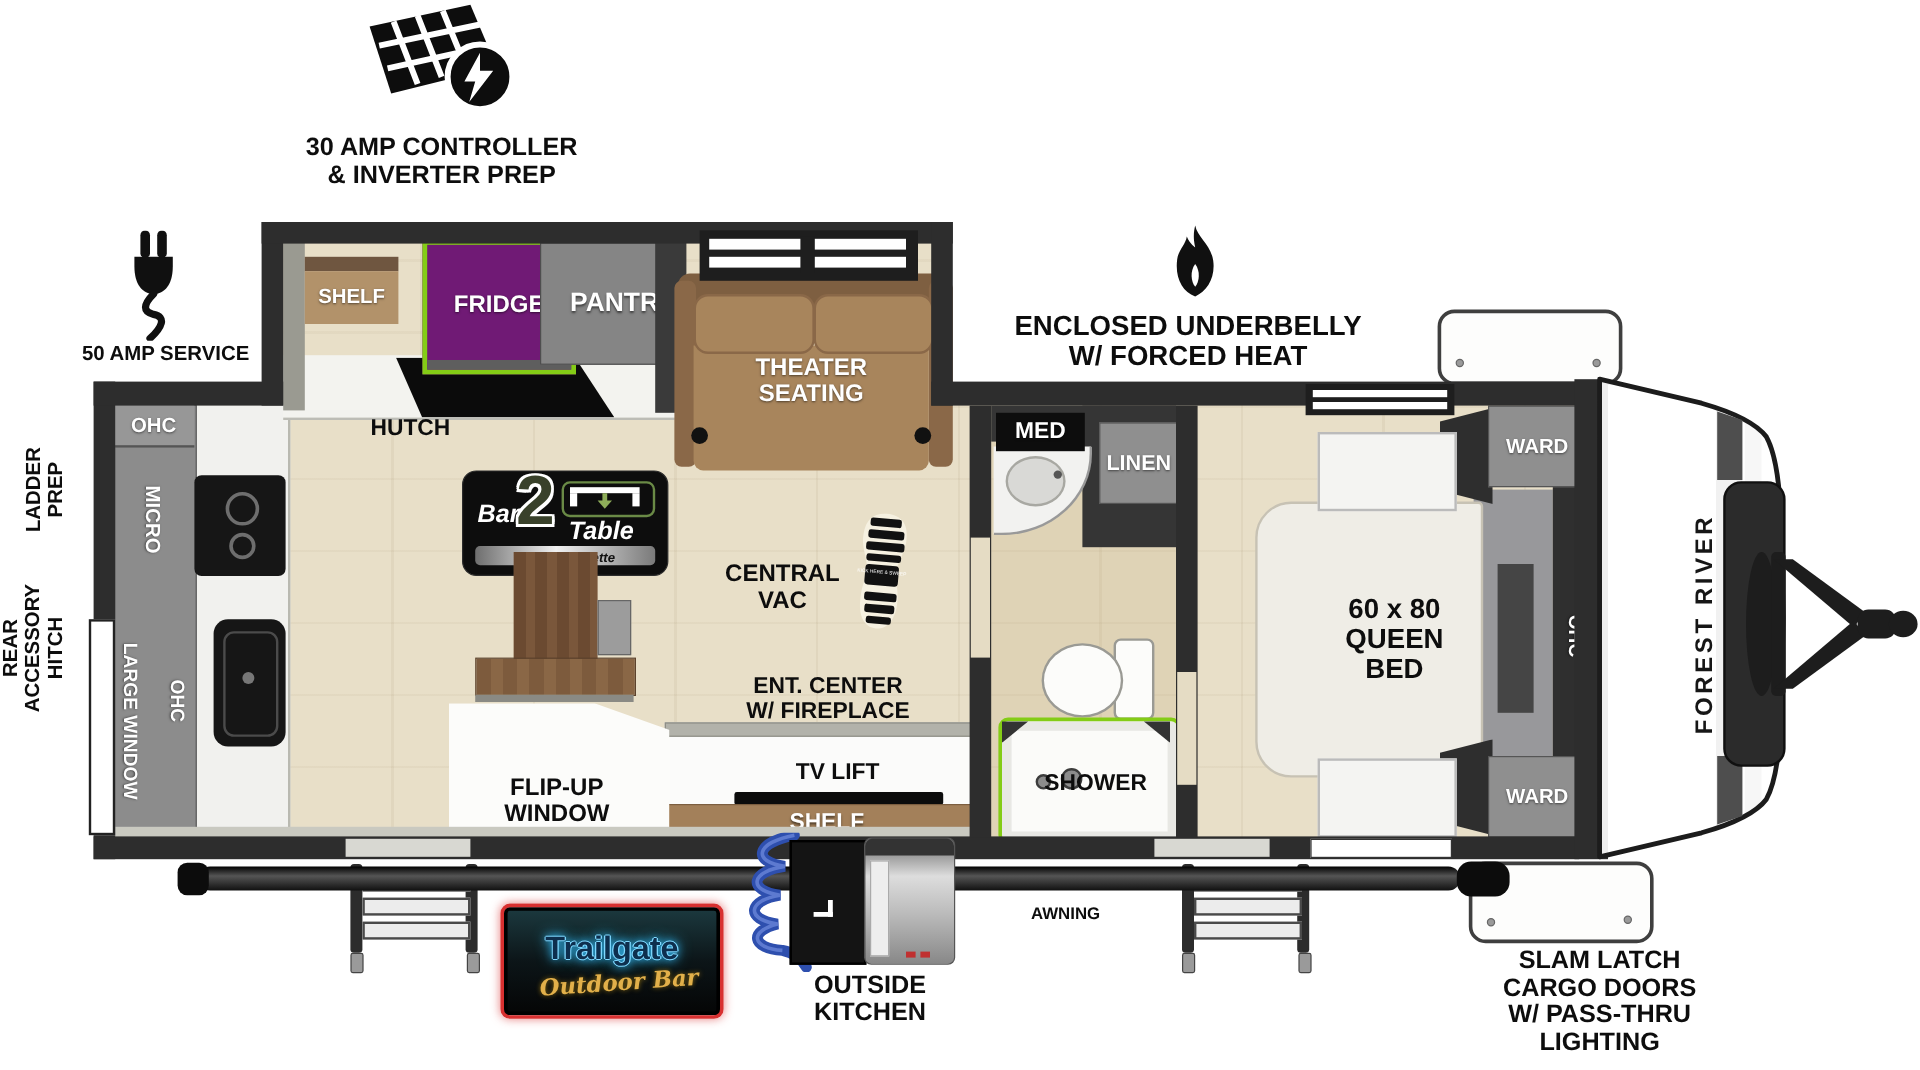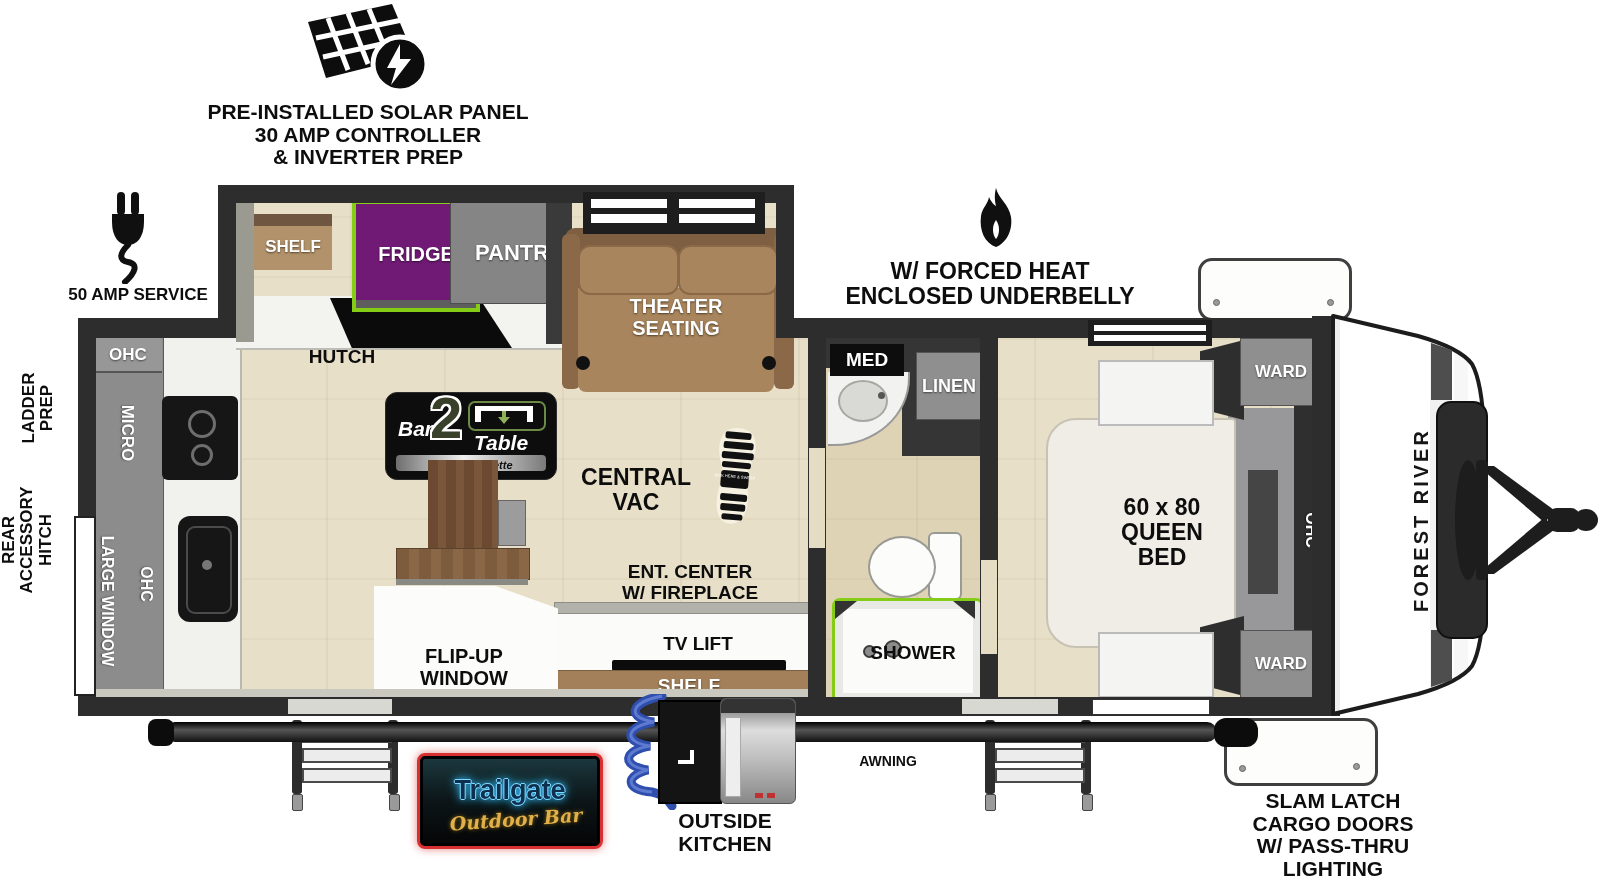--- a/index.html
+++ b/index.html
@@ -35,33 +35,32 @@
 
 <div id="plan">
 
   <svg class="a" style="left:296px;top:0;" width="148" height="100" viewBox="0 0 148 100">
     <polygon points="12,22 96,4 118,56 30,78" fill="#0d0d0d"></polygon>
     <path d="M32,18 L52,70 M52,13 L72,64 M73,9 L93,58 M20,38 L106,20 M27,57 L113,38" stroke="#fff" stroke-width="5" fill="none"></path>
     <circle cx="104" cy="64" r="27" fill="#0d0d0d" stroke="#fff" stroke-width="5"></circle>
     <polygon points="104,44 91,68 100,68 95,85 115,59 104,59" fill="#fff"></polygon>
   </svg>
   <div class="blk k" style="left:368px;top:135px;font-size:21px;">
-    <span>PRE-INSTALLED SOLAR PANEL</span>
     <span>30 AMP CONTROLLER</span>
     <span>&amp; INVERTER PREP</span>
   </div>
 
 
   <svg class="a" style="left:972px;top:186px;" width="48" height="66" viewBox="0 0 48 66">
     <path d="M24,2 C26,12 37,18 39,31 C41,45 34,57 24,61 C13,57 7,45 9,30 C10,22 16,18 17,11 C20,18 24,20 24,20 C22,12 23,6 24,2 Z" fill="#101010"></path>
     <path d="M24,34 C28.5,40 27.5,49 24,53 C20.5,49 19.5,40 24,34 Z" fill="#fff"></path>
   </svg>
   <div class="blk k" style="left:990px;top:284px;font-size:23px;">
+    <span>ENCLOSED UNDERBELLY</span>
     <span>W/ FORCED HEAT</span>
-    <span>ENCLOSED UNDERBELLY</span>
   </div>
 
   <svg class="a" style="left:104px;top:192px;" width="48" height="92" viewBox="0 0 48 92">
     <rect x="13" y="0" width="8" height="23" rx="4" fill="#101010"></rect>
     <rect x="27" y="0" width="8" height="23" rx="4" fill="#101010"></rect>
     <path d="M8,22 h32 v8 c0,15 -7,23 -16,23 c-9,0 -16,-8 -16,-23 z" fill="#101010"></path>
     <path d="M24,53 c-9,9 -9,15 0,17 c11,2 7,11 -3,20" stroke="#101010" stroke-width="6" fill="none" stroke-linecap="round"></path>
   </svg>
   <div class="lbl k" style="left:138px;top:295px;font-size:17px;">50 AMP SERVICE</div>
 
@@ -153,21 +152,21 @@
     <div class="a" style="left:10px;top:62px;width:150px;height:16px;border-radius:4px;background:linear-gradient(90deg,#6e6e6e,#f0f0f0 45%,#7a7a7a);text-align:center;">
       <span style="font-size:11px;font-weight:bold;font-style:italic;color:#111;line-height:16px;">Pull-Out Dinette</span>
     </div>
   </div>
 
   <div class="a" style="left:428px;top:460px;width:70px;height:92px;background:repeating-linear-gradient(90deg,#6b4a31 0 10px,#7a573b 10px 18px);border:1px solid #4c3категория4;"></div>
   <div class="a" style="left:396px;top:548px;width:132px;height:30px;background:repeating-linear-gradient(90deg,#7d5b3d 0 12px,#8a6746 12px 22px);border:1px solid #5c422c;"></div>
   <div class="a" style="left:396px;top:579px;width:132px;height:6px;background:#8a8a84;"></div>
   <div class="a" style="left:498px;top:500px;width:26px;height:44px;background:#9c9c9c;border:1px solid #666;"></div>
 
-  <div class="blk k" style="left:636px;top:490px;font-size:23px;">
+  <div class="blk k" style="left:652px;top:490px;font-size:20px;">
     <span>CENTRAL</span>
     <span>VAC</span>
   </div>
   <svg class="a" style="left:712px;top:426px;transform:rotate(5deg);" width="46" height="100" viewBox="0 0 46 100">
     <path d="M23,2 C36,2 42,10 41,24 C40,34 36,40 35,48 L35,54 C35,58 38,64 38,74 C38,90 31,98 22,98 C13,98 7,90 7,76 C7,66 9,60 10,54 L10,46 C8,36 4,30 5,20 C6,8 12,2 23,2 Z" fill="#f6f1e1"></path>
     <rect x="10" y="6" width="26" height="7" rx="2" fill="#111"></rect>
     <rect x="9" y="16" width="30" height="7" rx="2" fill="#111"></rect>
     <rect x="8" y="26" width="32" height="7" rx="2" fill="#111"></rect>
     <rect x="9" y="36" width="29" height="6" rx="2" fill="#111"></rect>
     <rect x="9" y="45" width="28" height="17" rx="3" fill="#111"></rect>

